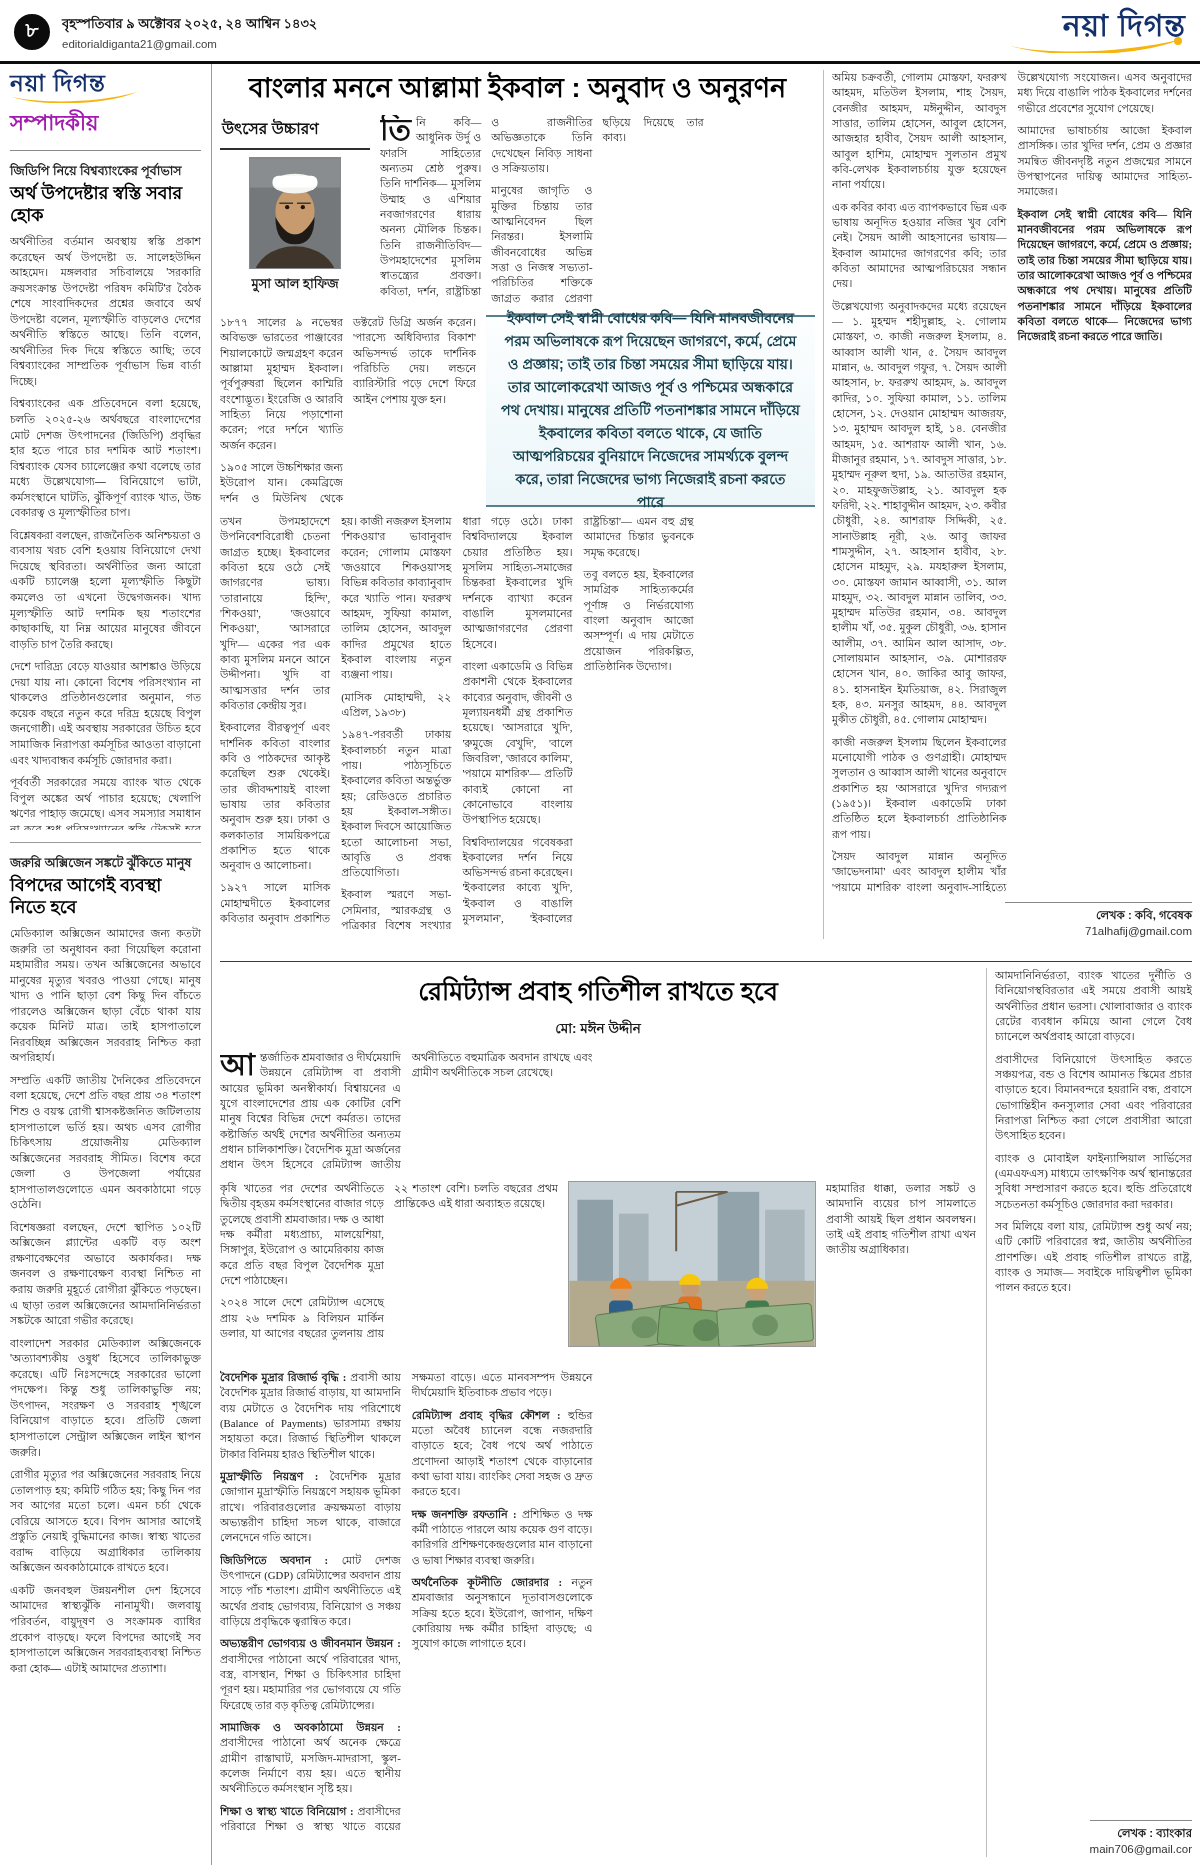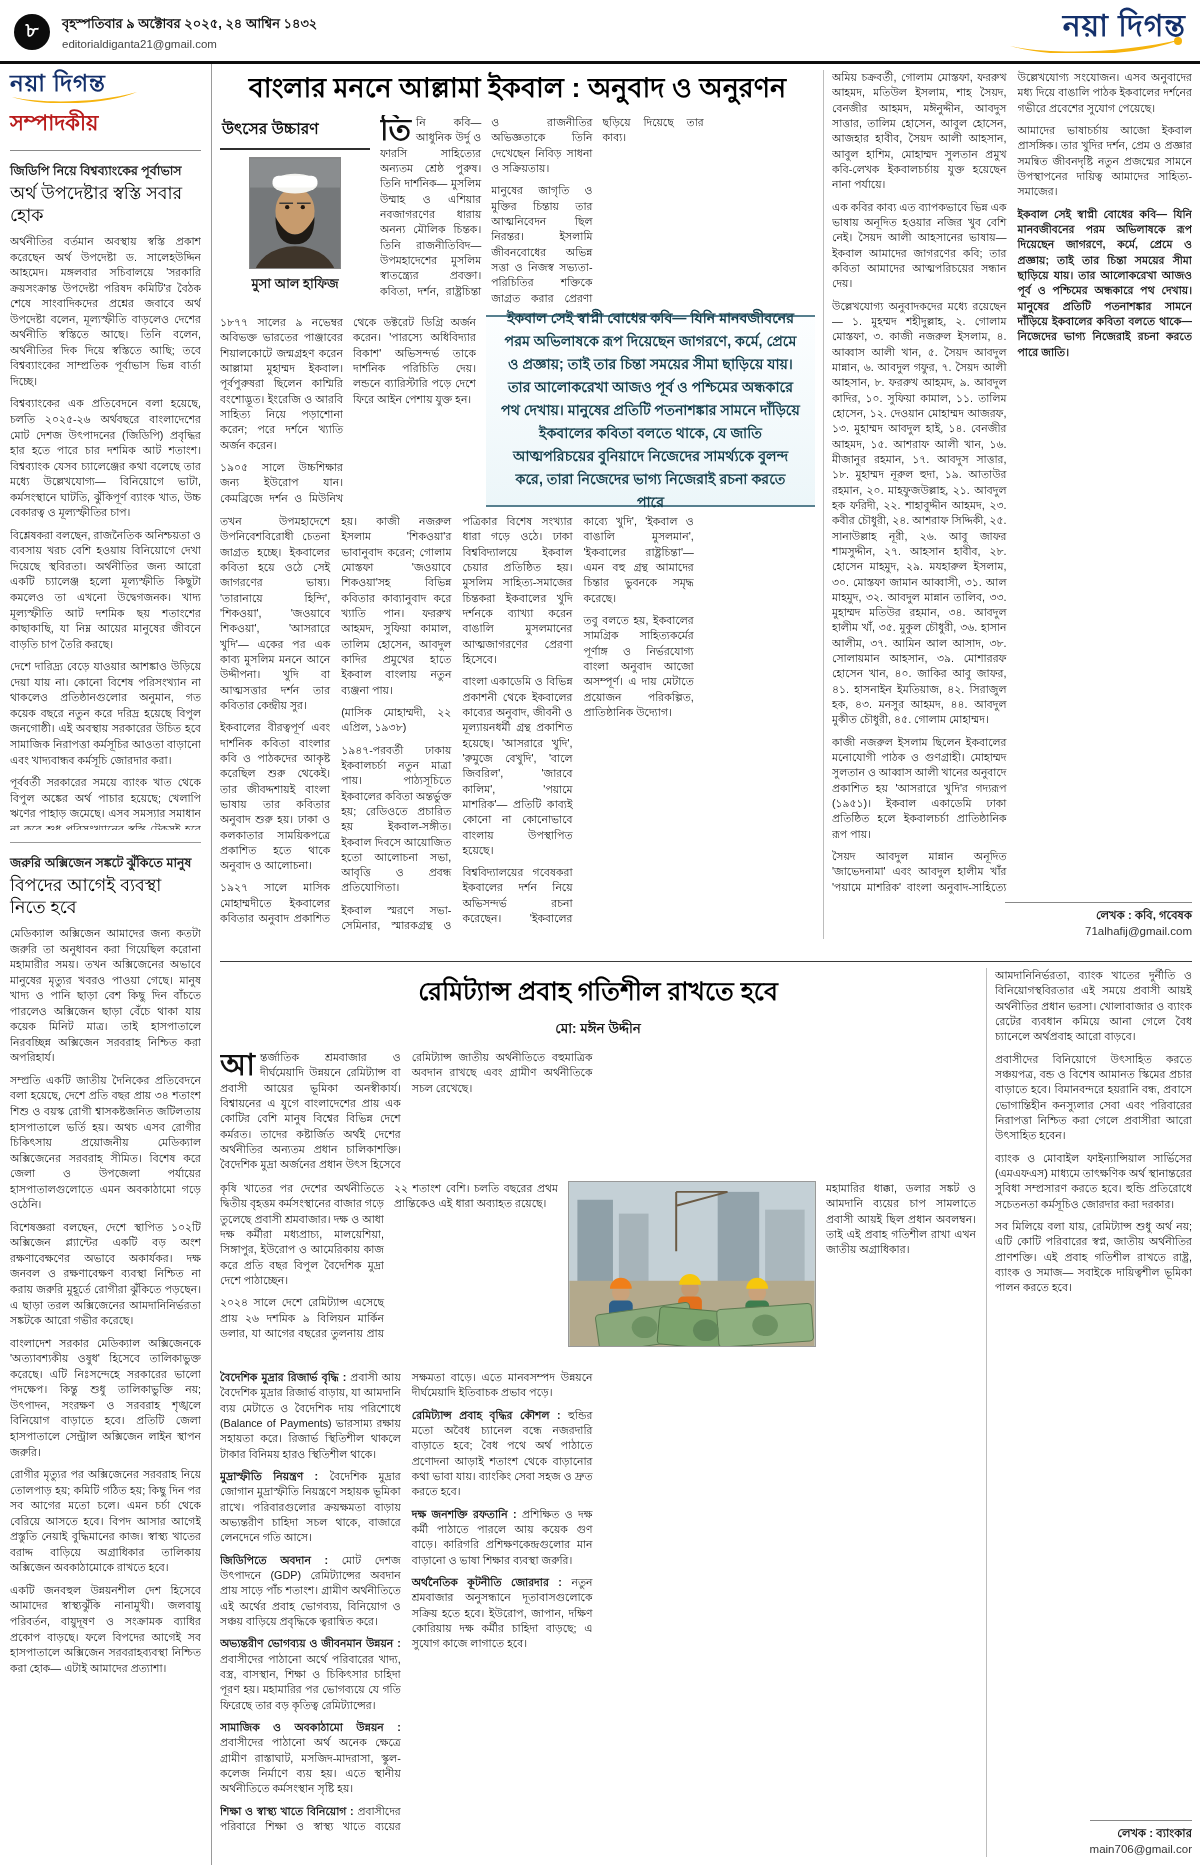--- a/index.html
+++ b/index.html
@@ -20,43 +20,43 @@
   .logo svg { display:block; margin-left:auto; margin-top:-4px; }
   .logo-sm .logo-text { font-size:23px; color:#14306b; text-align:left; }
   .logo-sm svg { margin-left:0; }
 
   
   .page-body { display:flex; height:1801px; }
 
   
   .sidebar { width:212px; padding:8px 10px 8px 10px; border-right:1px solid #9a9a9a; overflow:hidden; }
   .sb-head { border-bottom:1px solid #8a8a8a; padding-bottom:8px; }
-  .sb-section { font-size:21px; font-weight:bold; margin-top:4px; color:#b91c1c; }
+  .sb-section { font-size:21px; font-weight:bold; margin-top:4px; color:#a21caf; }
   .sb-article { margin-top:12px; }
   .sb-kicker { font-size:12.5px; font-weight:bold; color:#222; line-height:1.3; }
-  .sb-headline { font-size:17.5px; font-weight:normal; line-height:1.25; margin:4px 0 7px; color:#000; }
+  .sb-headline { font-size:17.5px; font-weight:bold; line-height:1.25; margin:4px 0 7px; color:#000; }
   .sb-body { font-size:10.8px; line-height:1.44; overflow:hidden; }
   .sb-body p { margin-bottom:7px; text-align:justify; }
   .sb-divider { border-top:1px solid #999; margin:12px 0 0; }
   .sb-body.a1 { height:596px; }
   .sb-body.a2 { height:828px; }
 
   
   .main { flex:1; padding:6px 8px 8px 8px; display:flex; flex-direction:column; overflow:hidden; }
 
   
   .iqbal { display:flex; height:892px; border-bottom:1px solid #3a3a3a; padding-bottom:22px; }
   .iqbal-left { width:604px; padding-right:8px; border-right:1px solid #bcbcbc; display:flex; flex-direction:column; }
   .iq-headline { font-size:27px; font-weight:bold; text-align:center; line-height:1.22; margin:2px 4px 10px; color:#000; }
   .row1 { display:flex; gap:10px; height:196px; }
   .author-block { width:150px; flex:none; }
   .iq-kicker { font-size:15.5px; font-weight:bold; border-bottom:2px solid #2f2f2f; padding:2px 2px 5px; margin-bottom:7px; color:#111; }
   .author-photo { width:92px; height:112px; display:block; margin:0 auto; border:1px solid #888; background:#777; }
   .author-name { font-size:13px; font-weight:bold; text-align:center; margin-top:5px; }
-  .colsfill { font-size:10.8px; line-height:1.42; overflow:hidden; column-fill:auto; }
+  .colsfill { font-size:10.8px; line-height:1.42; overflow:hidden; column-fill:auto;font-family:Liberation Serif, serif; }
   .colsfill p { margin-bottom:7px; text-align:justify; }
   .row1-text { flex:1; column-count:4; column-gap:10px; height:100%; }
   .row2 { display:flex; gap:10px; height:192px; margin-top:4px; }
   .row2-text { width:256px; flex:none; column-count:2; column-gap:10px; height:100%; }
   .pullquote { flex:1; border-top:2px solid #57808f; border-bottom:2px solid #57808f;
                background:linear-gradient(#fcfeff,#ecf6f9); padding:10px 14px;
                font-size:14.2px; font-weight:bold; color:#16404e; line-height:1.62;
                display:flex; align-items:center; text-align:center; }
   .row3 { flex:1; margin-top:7px; column-count:5; column-gap:11px; }
   .iqbal-right { flex:1; padding-left:8px; display:flex; flex-direction:column; }

